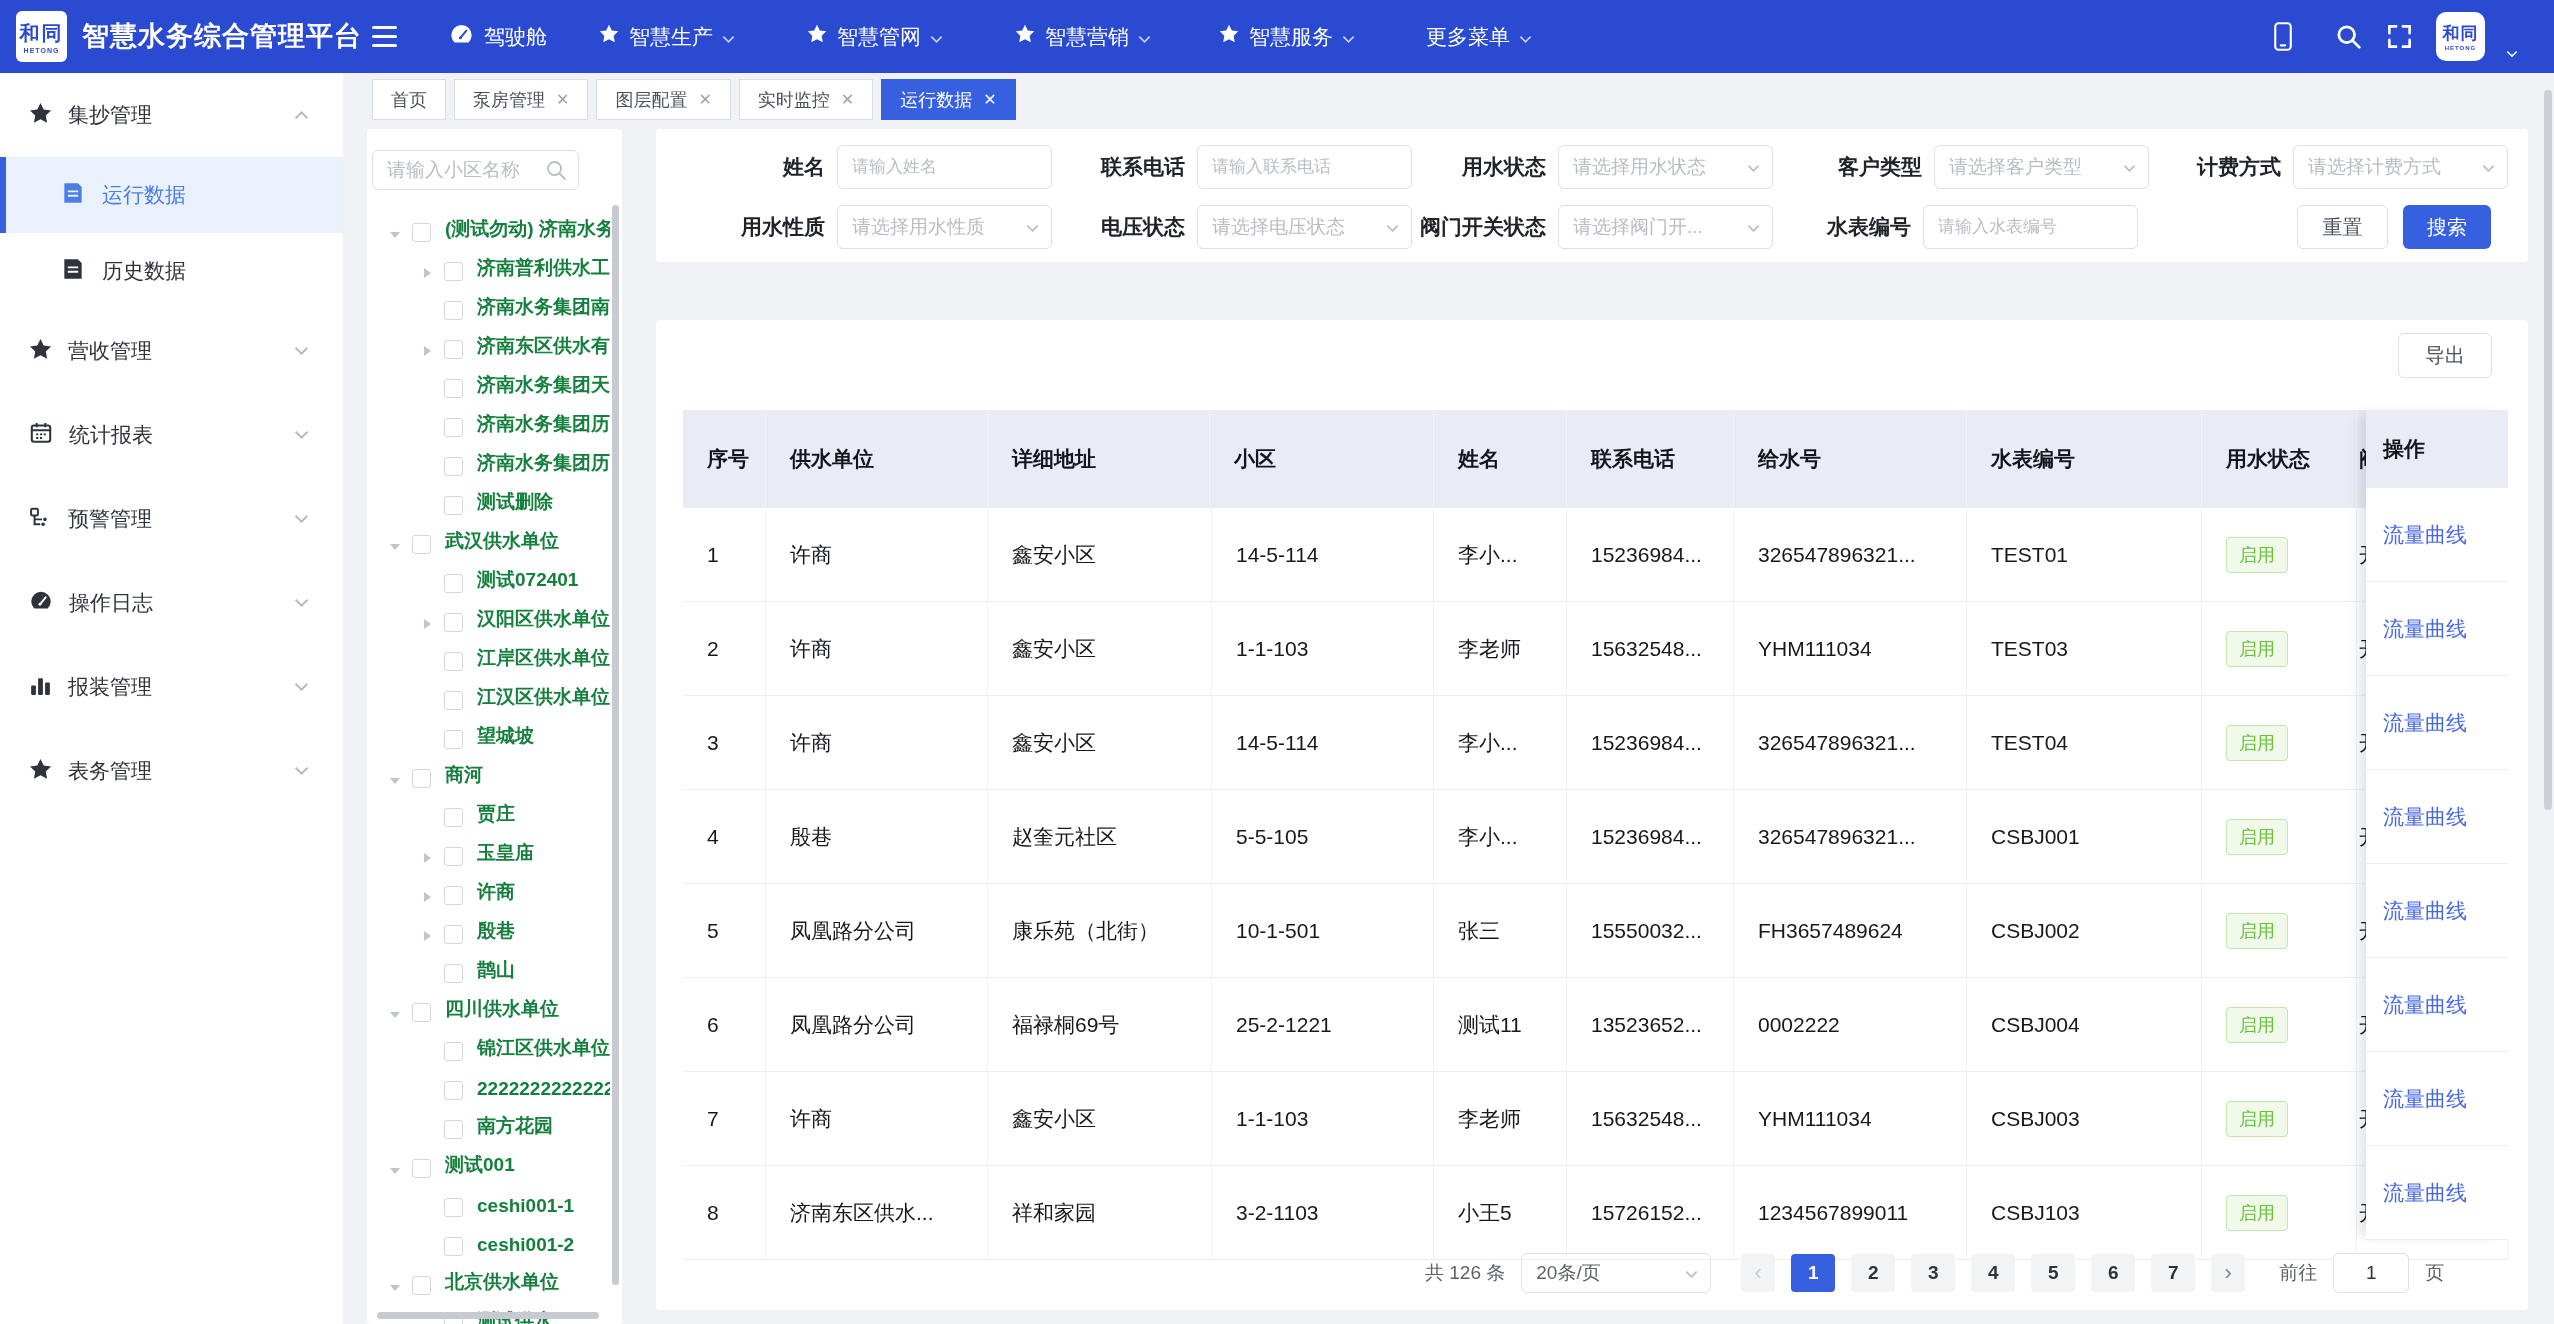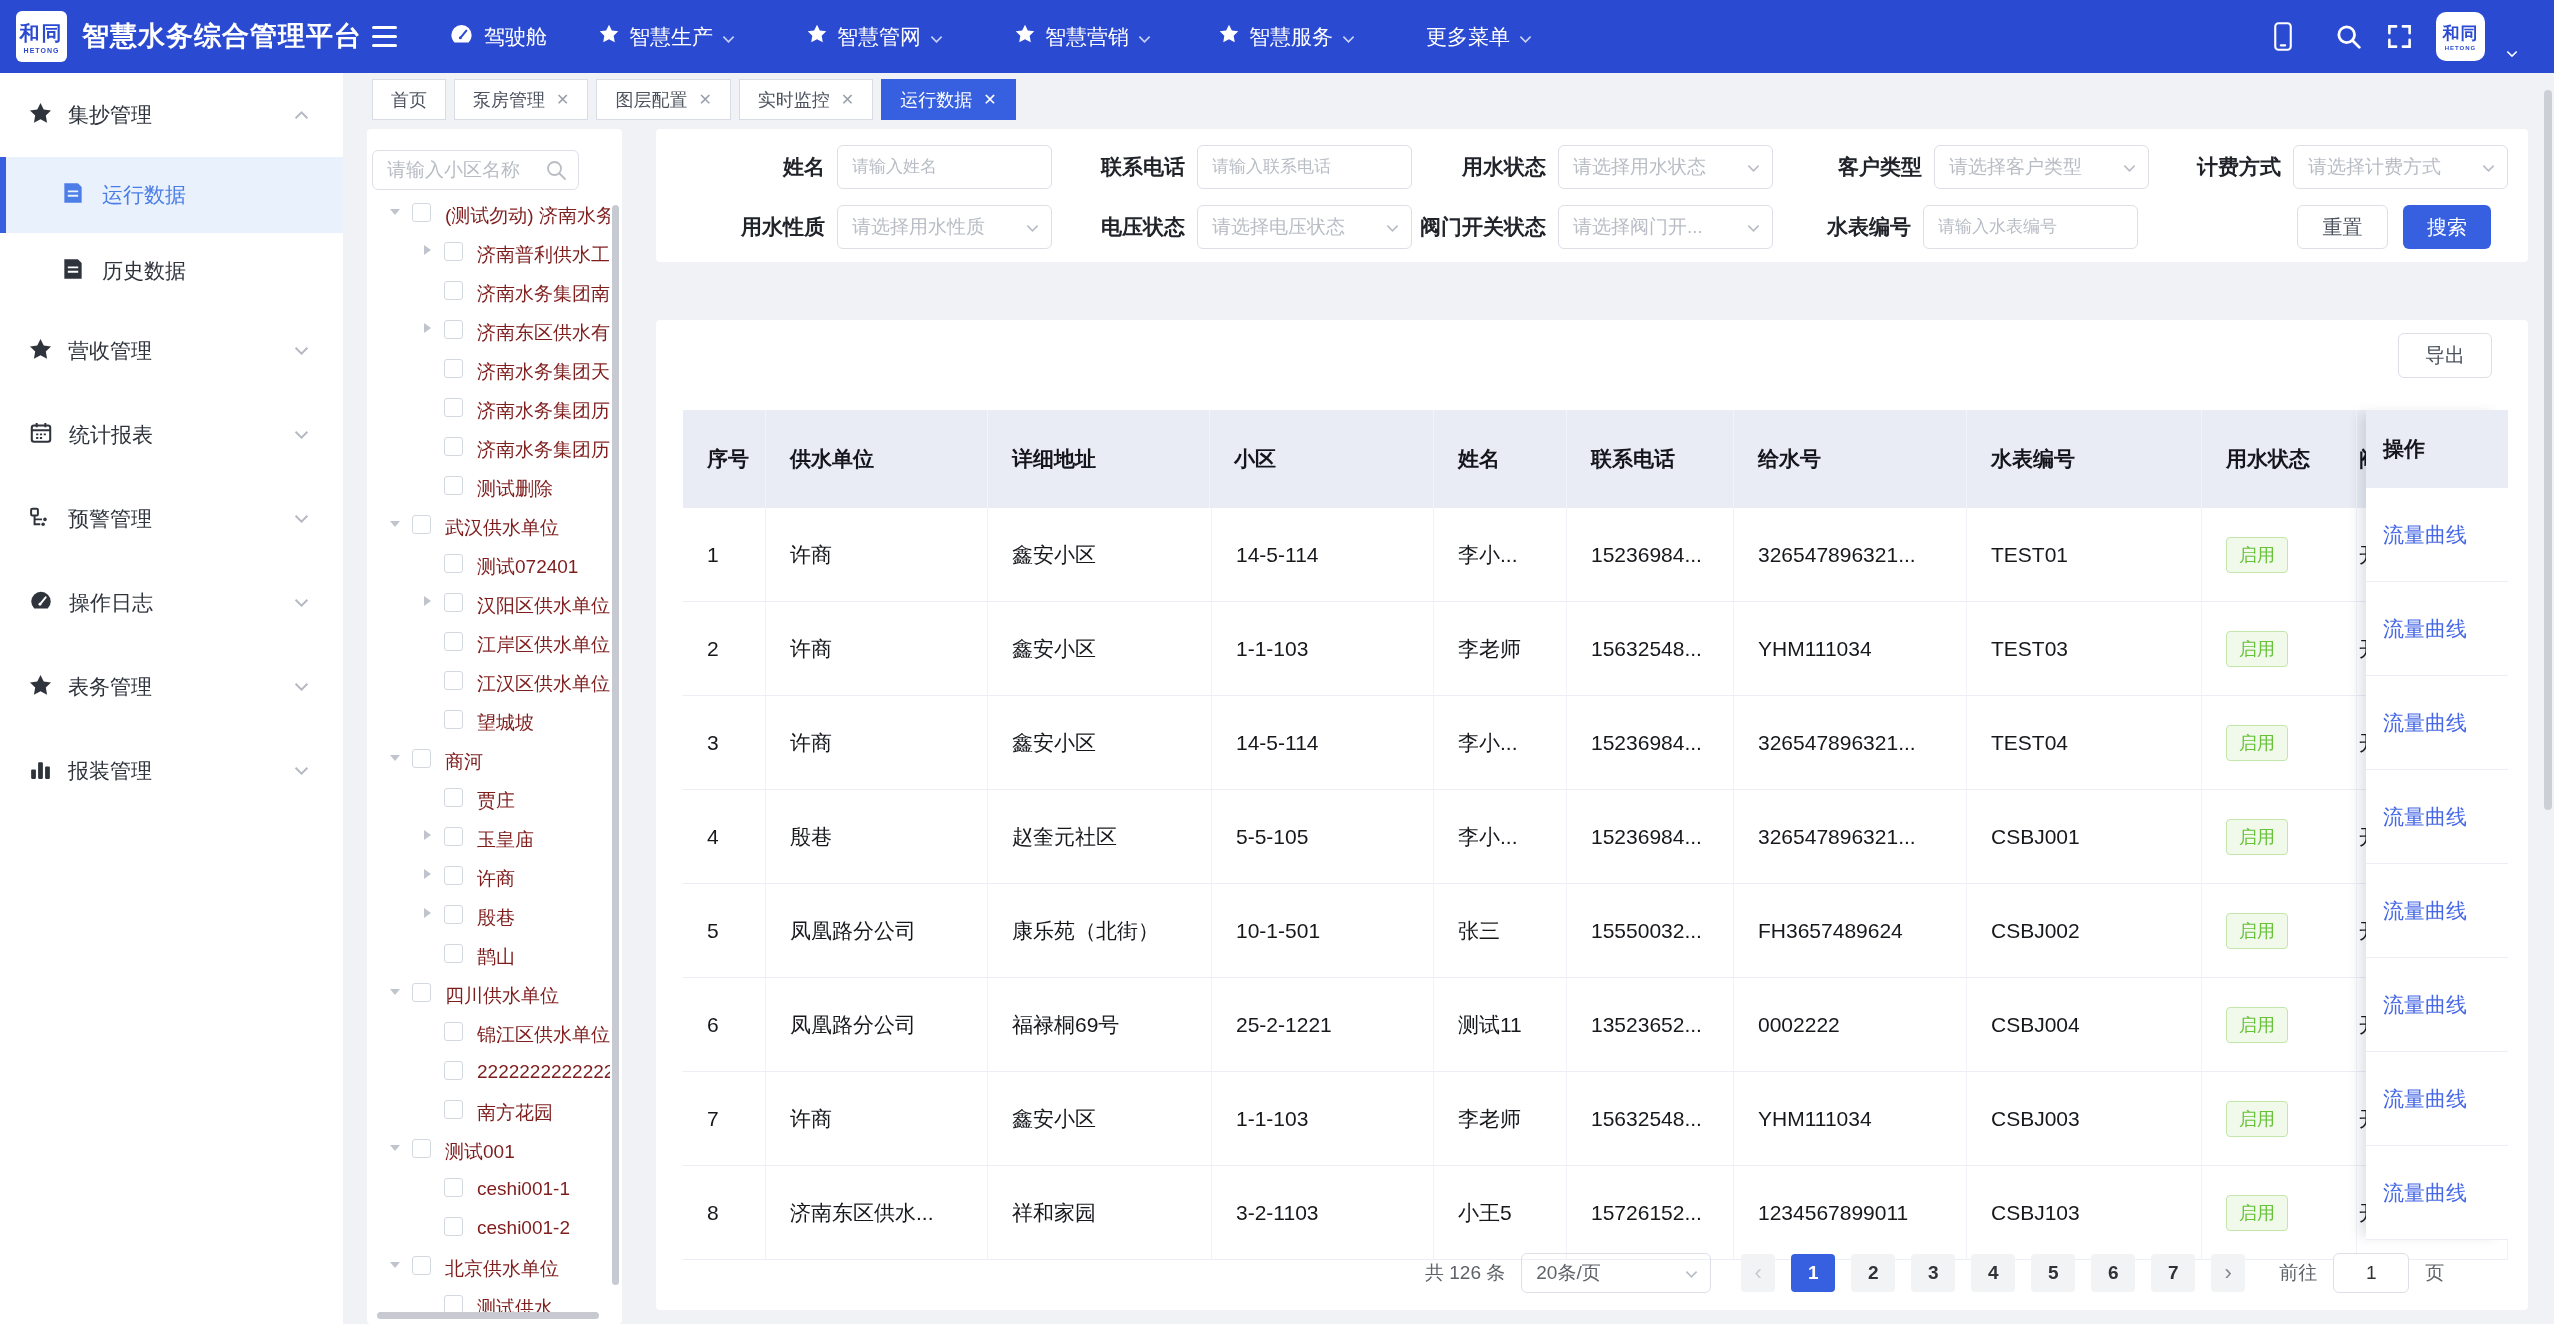--- a/index.html
+++ b/index.html
@@ -43,21 +43,21 @@
 
   
   .tree-panel { position:absolute; left:367px; top:129px; width:255px; height:1195px; background:#fff; border-radius:4px; overflow:hidden; }
   .tree-search { position:absolute; left:5px; top:21px; width:207px; height:40px; border:1px solid #dcdfe6; border-radius:6px;
                  display:flex; align-items:center; background:#fff; }
   .tree-search input { flex:1; min-width:0; border:none; outline:none; font-size:19px; padding:0 6px 0 14px; color:#333; background:transparent;
                        font-family:inherit; }
   .tree-search input::placeholder { color:#b8bcc4; }
   .tree-search .mag { flex:none; margin-right:10px; display:flex; }
   .tree-list { position:absolute; left:0; top:74px; width:243px; height:1121px; overflow:hidden; }
-  .titem { height:39px; display:flex; align-items:flex-start; font-size:19px; color:#7f1d1d; white-space:nowrap; cursor:pointer; }
+  .titem { height:39px; display:flex; align-items:flex-end; font-size:19px; color:#15803d; white-space:nowrap; cursor:pointer;font-weight:bold; }
   .titem.lv0 { padding-left:20px; } .titem.lv1 { padding-left:52px; }
   .exp { width:16px; height:16px; flex:none; display:flex; align-items:center; justify-content:center; }
   .exp.down::after { content:""; border:5px solid transparent; border-top:6px solid #c0c4cc; margin-top:6px; }
   .exp.right::after { content:""; border:5px solid transparent; border-left:7px solid #c0c4cc; margin-left:6px; }
   .cb { width:19px; height:19px; flex:none; border:1px solid #d3d7de; border-radius:3px; background:#fff; margin-left:9px; }
   .tlabel { margin-left:14px; overflow:hidden; }
   .tree-vthumb { position:absolute; right:3px; top:76px; width:7px; height:1080px; background:#c7cad1; border-radius:4px; }
   .tree-hthumb { position:absolute; left:10px; bottom:5px; width:222px; height:7px; background:#c7cad1; border-radius:4px; }
 
   
@@ -268,37 +268,37 @@
           <circle fill="#fff" cx="11" cy="15" r="1.3"></circle>
         </svg></span>
       <span class="slabel">操作日志</span>
       <span class="schev ">
         <svg width="15" height="10" viewBox="0 0 14 9" fill="none" stroke="#b4b8c0" stroke-width="1.8">
           <path d="M1.5 1.5 7 7l5.5-5.5"></path>
         </svg>
       </span>
     </div>
     <div class="sgroup">
-      <span><svg width="25" height="25" viewBox="0 0 24 24">
-          <path fill="#2f343c" d="M12 1.8l3.1 6.3 7 1-5 4.9 1.2 6.9L12 17.6l-6.3 3.3L6.9 14l-5-4.9 7-1z"></path>
-        </svg></span>
-      <span class="slabel">表务管理</span>
+      <span><svg width="25" height="25" viewBox="0 0 24 24" fill="#2f343c">
+          <rect x="3" y="12" width="4.6" height="9" rx="1"></rect>
+          <rect x="9.7" y="5" width="4.6" height="16" rx="1"></rect>
+          <rect x="16.4" y="9" width="4.6" height="12" rx="1"></rect>
+        </svg></span>
+      <span class="slabel">报装管理</span>
       <span class="schev ">
         <svg width="15" height="10" viewBox="0 0 14 9" fill="none" stroke="#b4b8c0" stroke-width="1.8">
           <path d="M1.5 1.5 7 7l5.5-5.5"></path>
         </svg>
       </span>
     </div>
     <div class="sgroup">
-      <span><svg width="25" height="25" viewBox="0 0 24 24" fill="#2f343c">
-          <rect x="3" y="12" width="4.6" height="9" rx="1"></rect>
-          <rect x="9.7" y="5" width="4.6" height="16" rx="1"></rect>
-          <rect x="16.4" y="9" width="4.6" height="12" rx="1"></rect>
-        </svg></span>
-      <span class="slabel">报装管理</span>
+      <span><svg width="25" height="25" viewBox="0 0 24 24">
+          <path fill="#2f343c" d="M12 1.8l3.1 6.3 7 1-5 4.9 1.2 6.9L12 17.6l-6.3 3.3L6.9 14l-5-4.9 7-1z"></path>
+        </svg></span>
+      <span class="slabel">表务管理</span>
       <span class="schev ">
         <svg width="15" height="10" viewBox="0 0 14 9" fill="none" stroke="#b4b8c0" stroke-width="1.8">
           <path d="M1.5 1.5 7 7l5.5-5.5"></path>
         </svg>
       </span>
     </div>
   </aside>
 
 <div class="tabsbar" id="tabsbar">
     <div class="tab">

